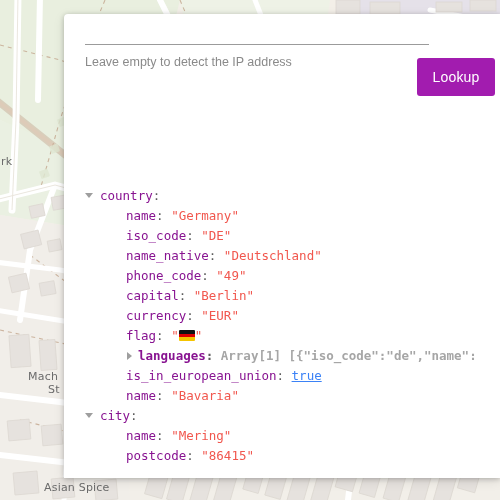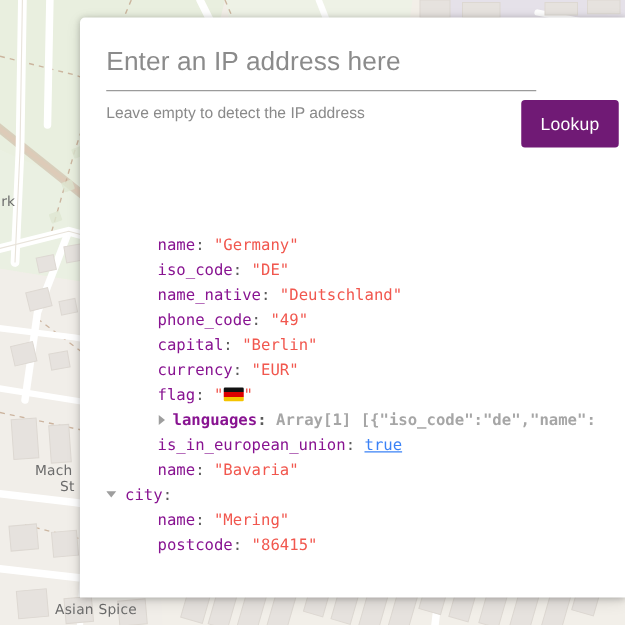--- a/index.html
+++ b/index.html
@@ -91,24 +91,24 @@
   .hint {
     margin-top: 9px;
     font-size: 12.5px;
     color: #8a8a8a;
     line-height: 16px;
   }
 
   .lookup-btn {
     position: absolute;
     left: 353px;
-    top: 66px;
+    top: 44px;
     width: 78px;
     height: 38px;
-    background: #701a75;
+    background: #a21caf;
     color: #ffffff;
     border: none;
     border-radius: 3px;
     font-size: 14px;
     font-family: "Liberation Sans", sans-serif;
     letter-spacing: .2px;
     cursor: pointer;
     padding: 0;
   }
 
@@ -289,29 +289,31 @@
     <div class="map-label lbl-park">ark</div>
     <div class="map-label lbl-mach">Mach</div>
     <div class="map-label lbl-st">St</div>
     <div class="map-label lbl-spice">Asian Spice</div>
   </div>
 
   <div id="card">
     <div class="card-inner">
 
       <div class="form-row">
-        <div class="heading">Enter an IP address here</div>
         <div class="underline"></div>
         <div class="hint">Leave empty to detect the IP address</div>
       </div>
 
       <button class="lookup-btn">Lookup</button>
 
       <div id="json-tree">
 
+        <div class="jrow lvl1">
+          <span class="tw open"></span><span class="jkey">country</span><span class="jcolon">:</span>
+        </div>
         <div class="jrow lvl2">
           <span class="jkey">name</span><span class="jcolon">: </span><span class="jstr">"Germany"</span>
         </div>
         <div class="jrow lvl2">
           <span class="jkey">iso_code</span><span class="jcolon">: </span><span class="jstr">"DE"</span>
         </div>
         <div class="jrow lvl2">
           <span class="jkey">name_native</span><span class="jcolon">: </span><span class="jstr">"Deutschland"</span>
         </div>
         <div class="jrow lvl2">

